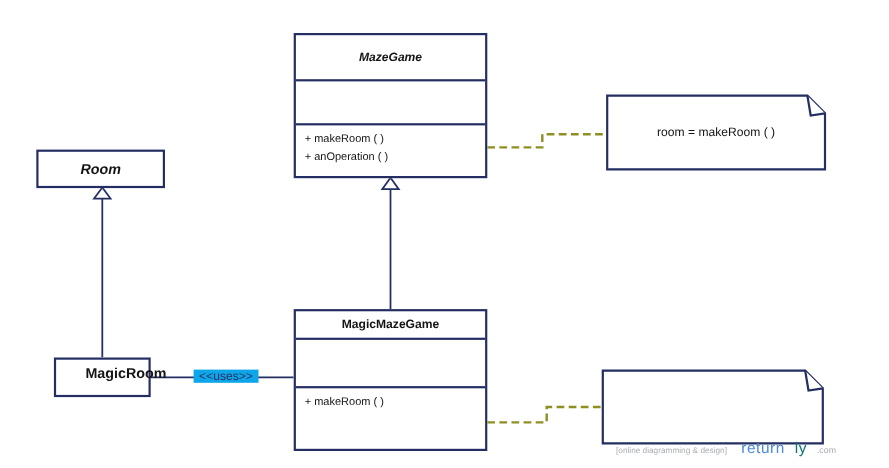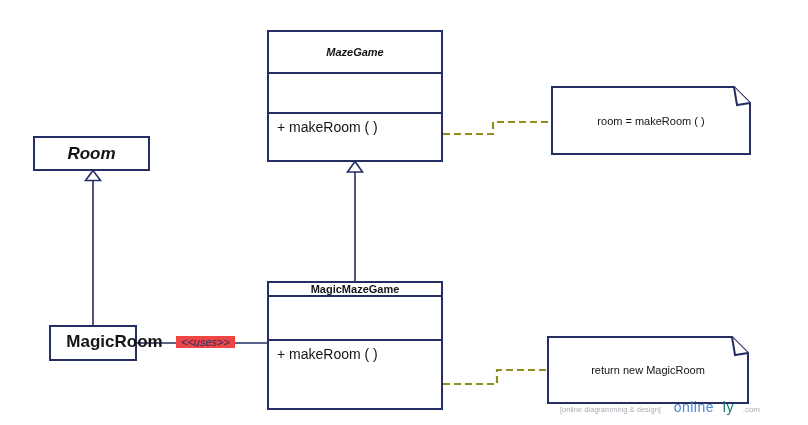--- a/index.html
+++ b/index.html
@@ -40,53 +40,52 @@
   .uml-class .title.abstract { font-style: italic; }
   .uml-class .attrs {
     box-sizing: border-box;
     border-bottom: 2px solid #252e63;
   }
   .uml-class .methods {
     box-sizing: border-box;
     padding: 5px 0 0 8px;
   }
   .uml-class .method {
-    font-size: 14px;
+    font-size: 10px;
     line-height: 16px;
     white-space: pre;
   }
   .simple-class {
     position: absolute;
     box-sizing: border-box;
     border: 2px solid #252e63;
     background: #ffffff;
     color: #141414;
     display: flex;
     align-items: center;
     justify-content: center;
-    font-size: 17px;
+    font-size: 13px;
     font-weight: bold;
   }
   .note-text {
     position: absolute;
     display: flex;
     align-items: center;
     justify-content: center;
     font-size: 11px;
     color: #141414;
     text-align: center;
   }
   .uses-label {
     position: absolute;
-    background: #ef4444;
+    background: #0ea5e9;
     color: #253063;
     font-size: 11px;
     padding: 0 5px;
     text-align: center;
-    font-style: italic;
   }
   .watermark {
     position: absolute;
     left: 560px;
     top: 399px;
     width: 200px;
     white-space: nowrap;
     display: flex;
     align-items: baseline;
     justify-content: space-between;
@@ -135,45 +134,45 @@
 
     <path d="M548,337 H732 L748,353 V403 H548 Z" fill="#ffffff" stroke="#252e63" stroke-width="2"></path>
     <path d="M732,337 L735,355 L748,353" fill="#ffffff" stroke="#252e63" stroke-width="2"></path>
   </svg>
 
   <div class="uml-class" style="left:267px; top:30px; width:176px; height:132px;">
     <div class="title abstract" style="height:42px;">MazeGame</div>
     <div class="attrs" style="height:40px;"></div>
     <div class="methods">
       <div class="method">+ makeRoom ( )</div>
+      <div class="method">+ anOperation ( )</div>
     </div>
   </div>
 
   <div class="simple-class" style="left:33px; top:136px; width:117px; height:35px; font-style:italic;">
     <span>Room</span>
   </div>
 
   <div class="simple-class" style="left:49px; top:325px; width:88px; height:36px; align-items:flex-start; padding-top:5px;padding-left:43px;">
     <span>MagicRoom</span>
   </div>
 
   <div class="uml-class" style="left:267px; top:281px; width:176px; height:129px;">
-    <div class="title" style="height:14px;">MagicMazeGame</div>
+    <div class="title" style="height:26px;">MagicMazeGame</div>
     <div class="attrs" style="height:44px;"></div>
     <div class="methods">
       <div class="method">+ makeRoom ( )</div>
     </div>
   </div>
 
   <div class="uses-label" style="left:176px; top:336px;">&lt;&lt;uses&gt;&gt;</div>
 
   <div class="note-text" style="left:552px; top:87px; width:198px; height:67px;">room = makeRoom ( )</div>
 
-  <div class="note-text" style="left:548px; top:337px; width:200px; height:66px;">return new MagicRoom</div>
 
   <div class="watermark">
     <span class="wm-prefix">[online diagramming &amp; design]</span>
-    <span class="wm-blue">online</span>
+    <span class="wm-blue">return</span>
     <span class="wm-orange">ly</span>
     <span class="wm-suffix">.com</span>
   </div>
 
 </div>
 
 </body></html>

